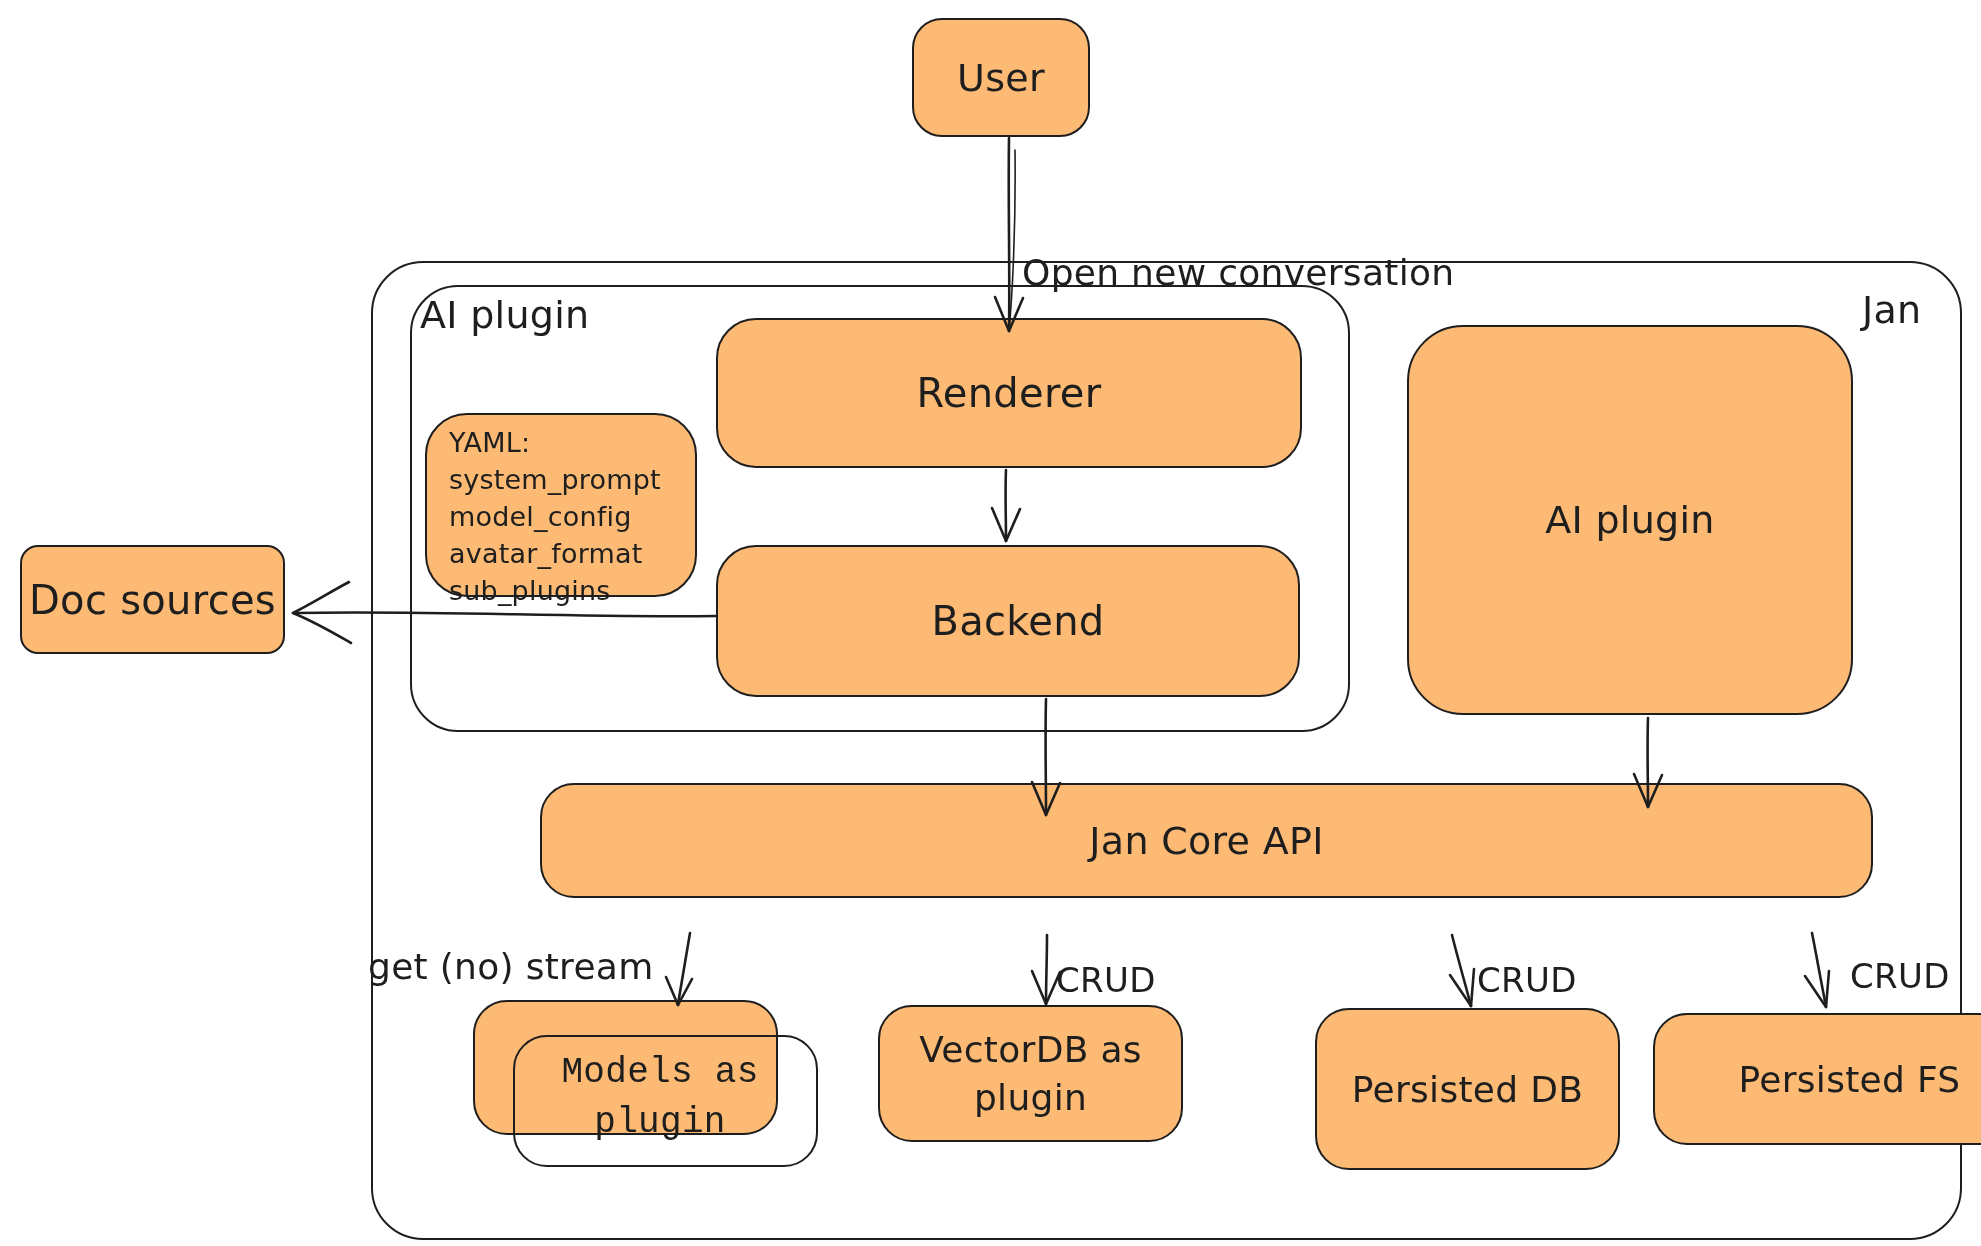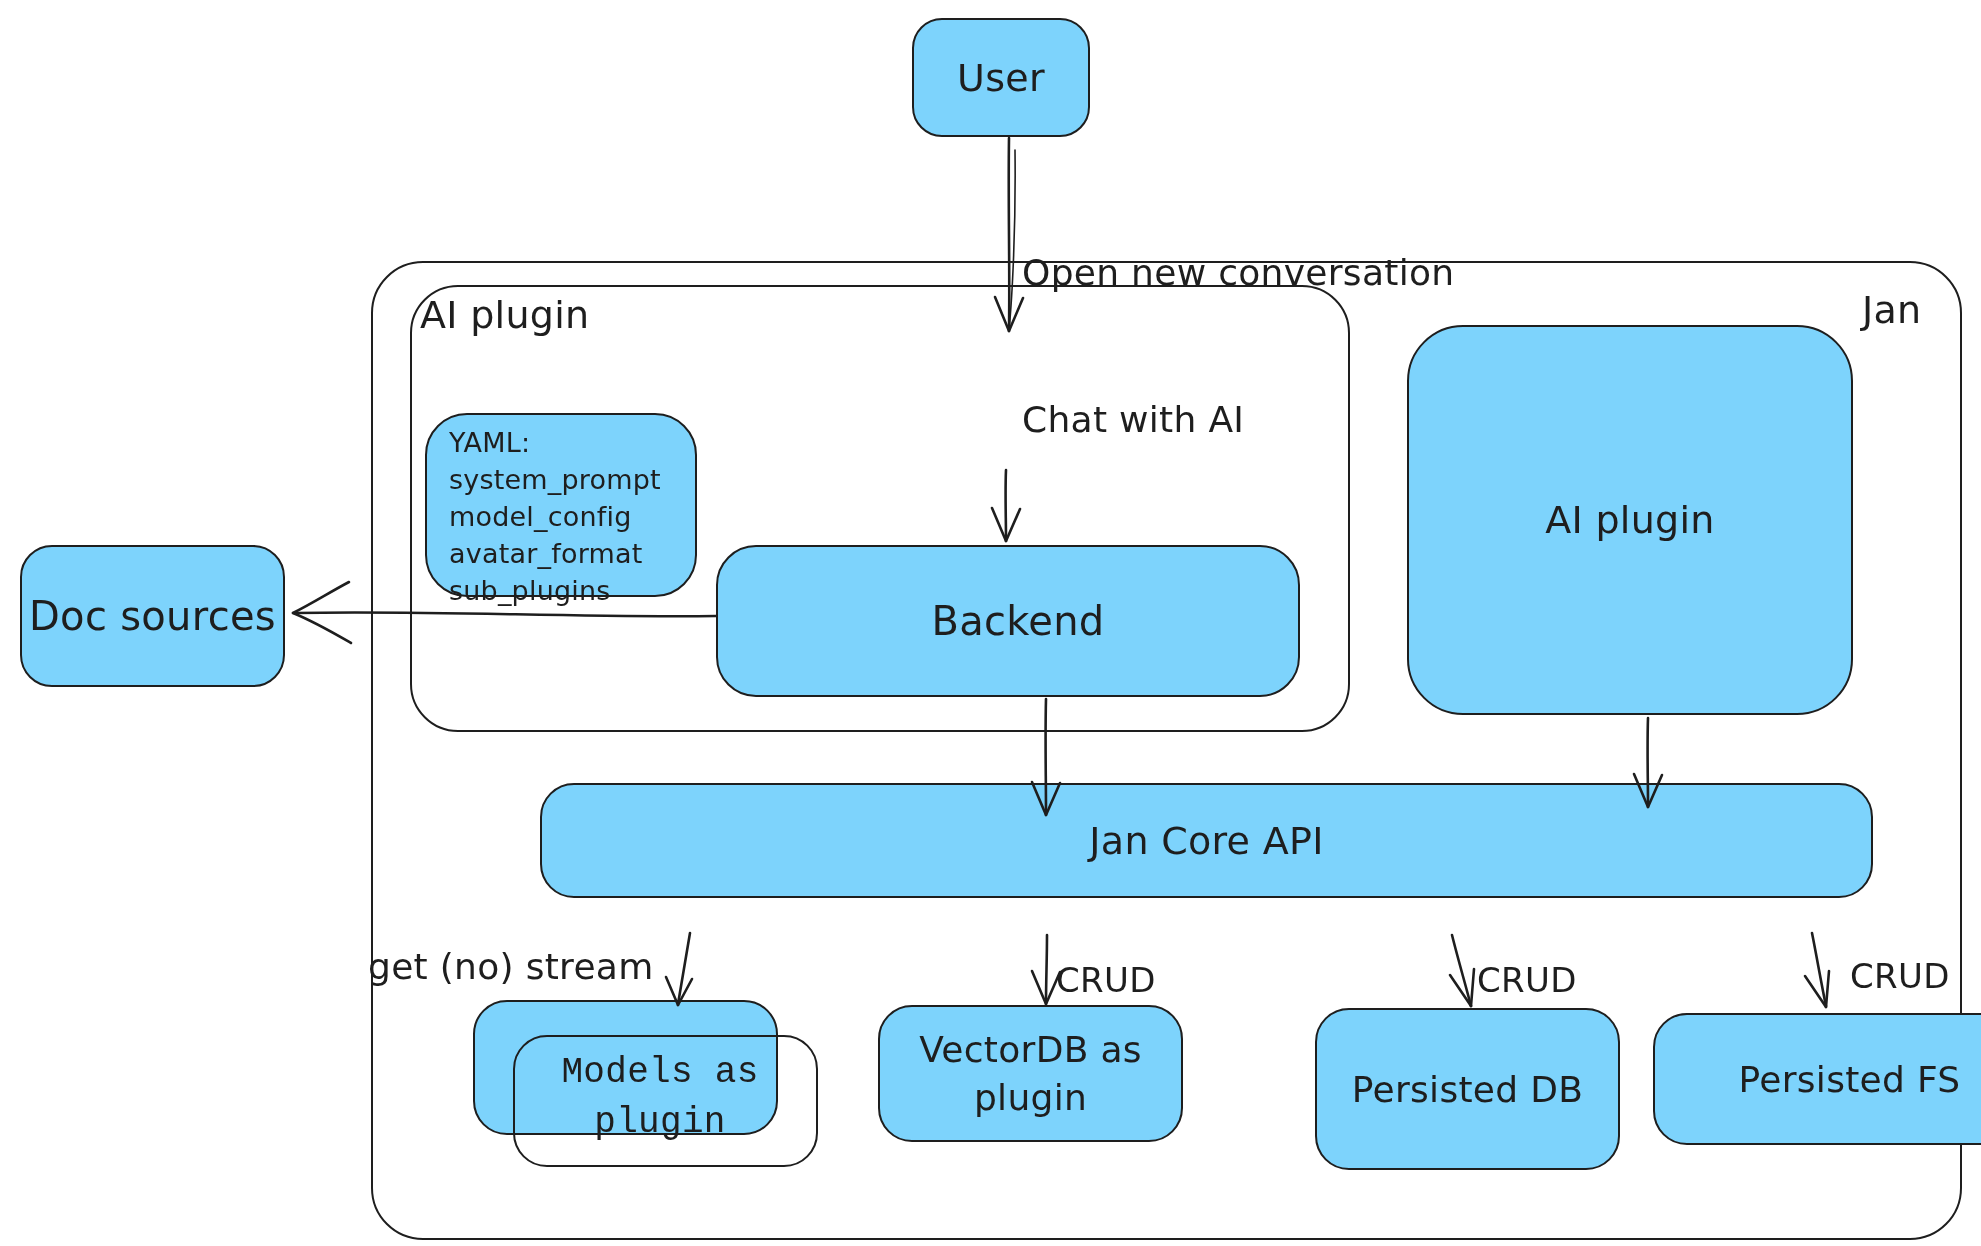--- a/index.html
+++ b/index.html
@@ -5,21 +5,21 @@
   :root { --stroke:#1e1e1e; --bg:#ffffff; }
   html,body { margin:0; padding:0; background:#fff; }
   .canvas {
     position:relative; width:1981px; height:1246px;
     background:var(--bg); overflow:hidden;
     font-family:"DejaVu Sans","Liberation Sans",sans-serif;
     color:var(--stroke);
   }
   .box {
     position:absolute; box-sizing:border-box;
-    border:2.5px solid var(--stroke); background:#7dd3fc;
+    border:2.5px solid var(--stroke); background:#fdba74;
     display:flex; align-items:center; justify-content:center;
     text-align:center; letter-spacing:.3px;
   }
   .container { background:transparent; }
   .lbl { position:absolute; white-space:pre; letter-spacing:.3px; }
   .arrows { position:absolute; left:0; top:0; pointer-events:none; }
   .arrows path { stroke:var(--stroke); stroke-width:2.6; fill:none;
                  stroke-linecap:round; stroke-linejoin:round; }
   .yaml-lines { position:absolute; font-size:27px; line-height:37px; letter-spacing:.2px; }
   .yaml-lines span { display:block; }
@@ -37,39 +37,42 @@
 
   <div class="box" style="left:912px; top:18px; width:178px; height:119px; border-radius:30px; font-size:38px;">
     <span>User</span>
   </div>
 
   <div class="lbl" style="left:1022px; top:150px; font-size:36px; line-height:49px;">
     <span style="display:block;">Open new conversation</span>
     <span style="display:block;">Chat with AI</span>
   </div>
 
+  <div class="box" style="left:716px; top:318px; width:586px; height:150px; border-radius:40px; font-size:40px;">
+    <span>Renderer</span>
+  </div>
 
   <div class="box" style="left:425px; top:413px; width:272px; height:184px; border-radius:42px;"></div>
   <div class="yaml-lines" style="left:449px; top:424px;">
     <span>YAML:</span>
     <span>system_prompt</span>
     <span>model_config</span>
     <span>avatar_format</span>
     <span>sub_plugins</span>
   </div>
 
   <div class="box" style="left:716px; top:545px; width:584px; height:152px; border-radius:40px; font-size:40px;padding-left:20px;">
     <span>Backend</span>
   </div>
 
   <div class="box" style="left:1407px; top:325px; width:446px; height:390px; border-radius:56px; font-size:38px;">
     <span>AI plugin</span>
   </div>
 
-  <div class="box" style="left:20px; top:545px; width:265px; height:142px; border-radius:32px; font-size:40px;">
+  <div class="box" style="left:20px; top:545px; width:265px; height:109px; border-radius:18px; font-size:40px;">
     <span>Doc sources</span>
   </div>
 
   <div class="box" style="left:540px; top:783px; width:1333px; height:115px; border-radius:34px; font-size:38px;">
     <span>Jan Core API</span>
   </div>
 
   <div class="lbl" style="left:368px; top:946px; font-size:36px;">get (no) stream</div>
 
   <div class="lbl" style="left:1056px; top:960px; font-size:34px;">CRUD</div>

